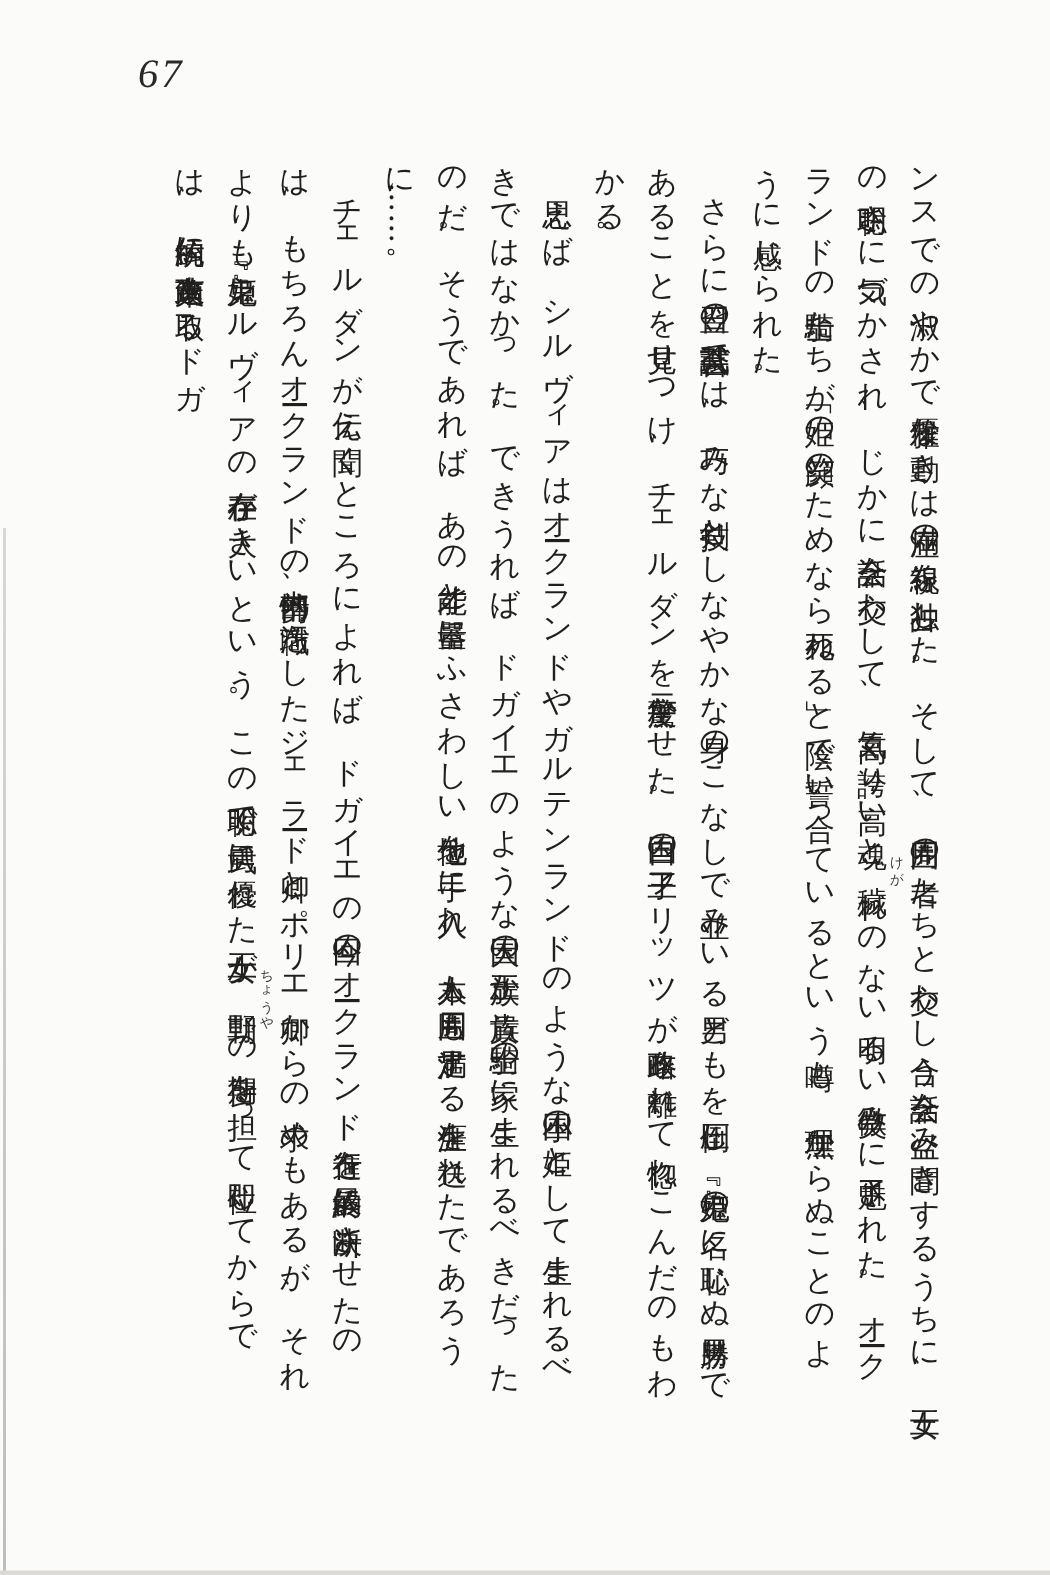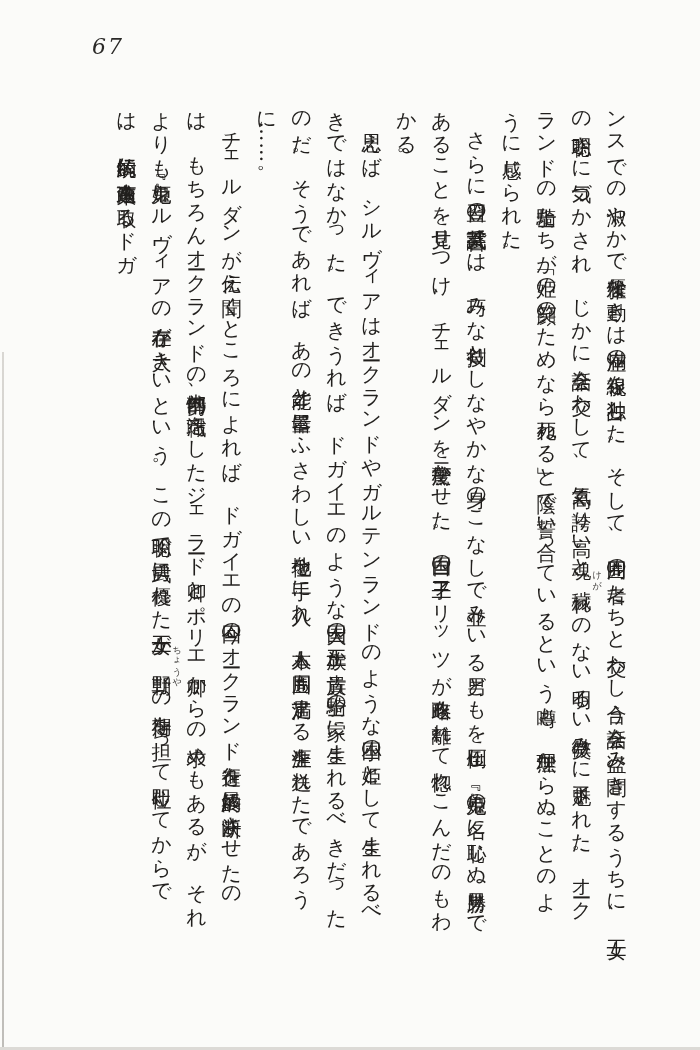--- a/index.html
+++ b/index.html
@@ -15,24 +15,25 @@
     font-family: "DejaVu Serif", "Liberation Serif", serif;
   }
   .page {
     position: absolute;
     inset: 0;
   }
   .page-number {
     position: absolute;
     left: 92px;
     top: 34px;
-    font-size: 22px;
+    font-size: 27px;
     font-style: italic;
     color: #2a2927;
     letter-spacing: 2px;
+    font-family: Liberation Serif, serif;
   }
   .text-block {
     position: absolute;
     top: 98px;
     right: 66px;
     height: 828px;
     writing-mode: vertical-rl;
     -webkit-writing-mode: vertical-rl;
     text-orientation: mixed;
     font-size: 20px;

